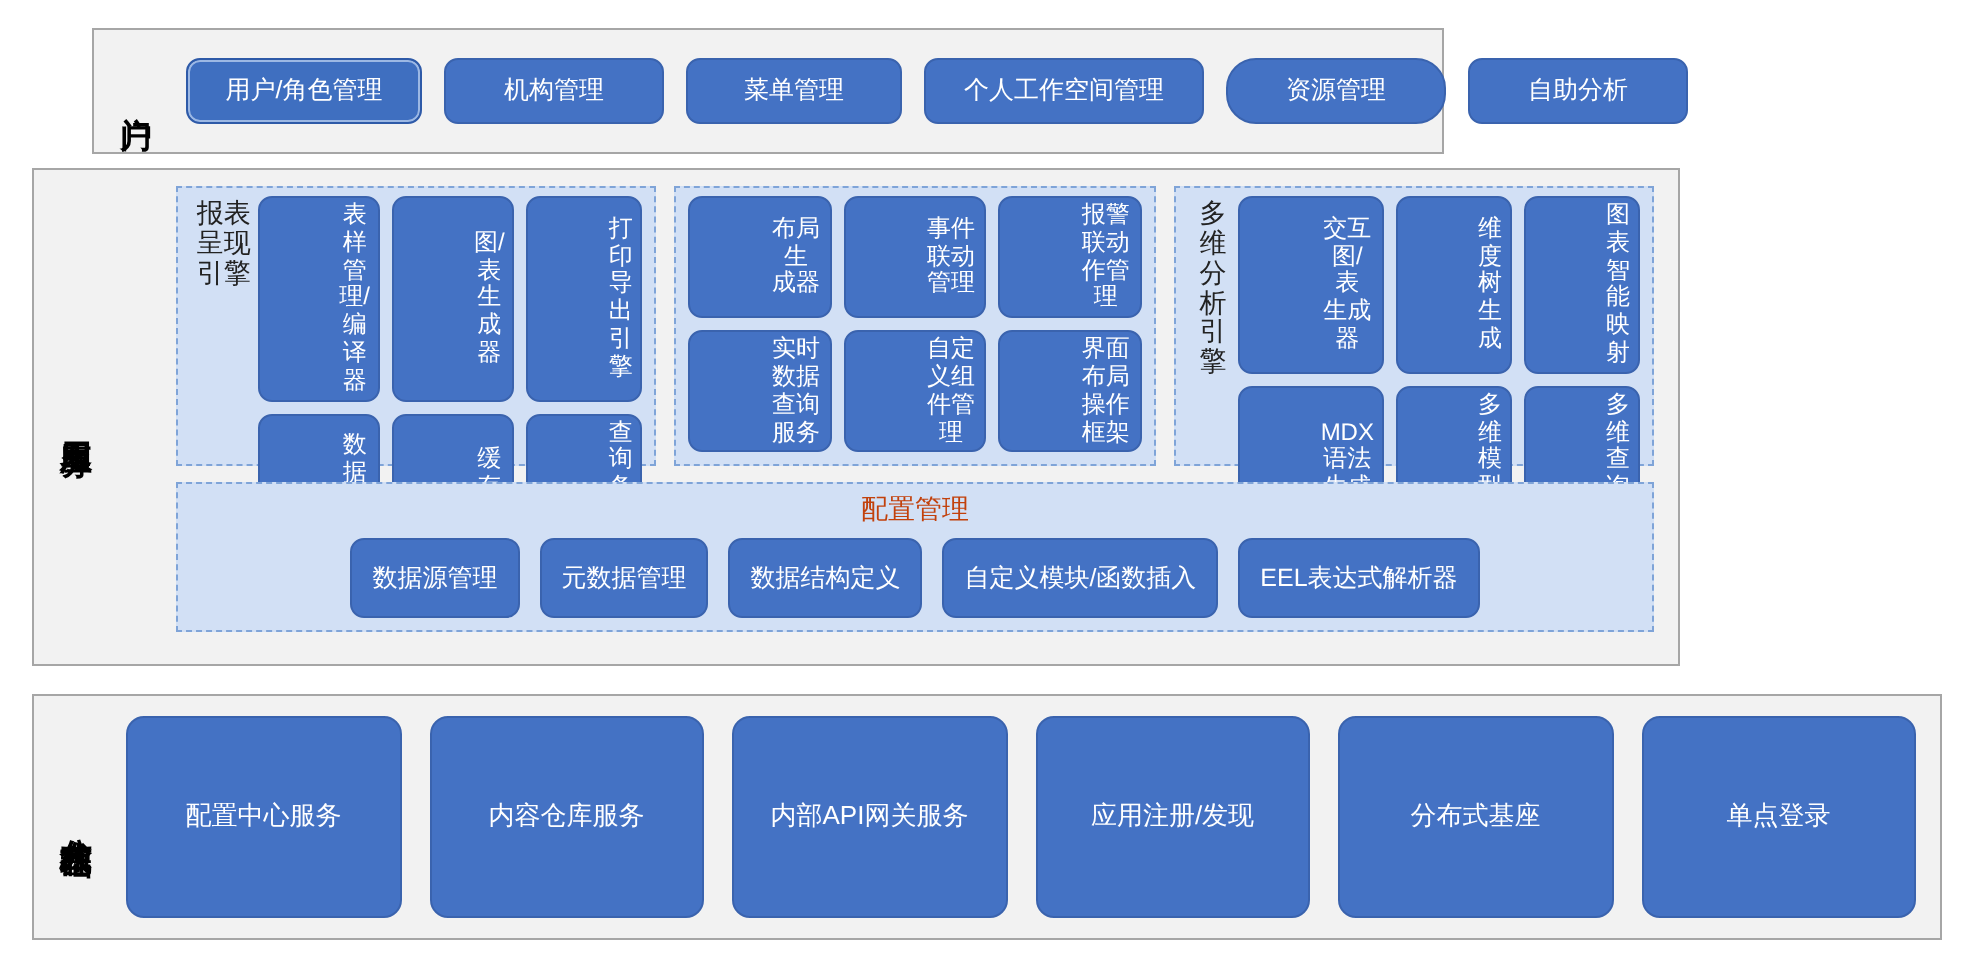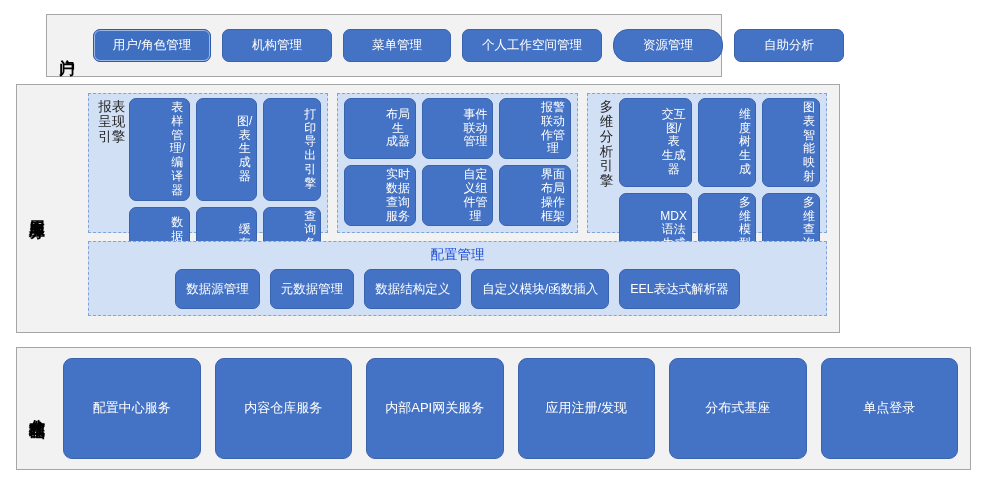--- a/index.html
+++ b/index.html
@@ -101,21 +101,21 @@
   .engine-grid .btn{font-size:12px;padding-left:40px;}
 
   .cfg{
     position:absolute;left:25px;right:3px;top:148px;height:75px;
     background:#D2E0F5;
     border:1px dashed #7FA4D8;
     box-sizing:border-box;
     padding:3px 8px 8px 8px;
     display:flex;flex-direction:column;
   }
-  .cfg-title{text-align:center;font-size:13.5px;color:#1d4ed8;margin:1px 0 5px 0;}
+  .cfg-title{text-align:center;font-size:13.5px;color:#c2410c;margin:1px 0 5px 0;}
   .cfg-row{flex:1 1 auto;display:flex;align-items:center;justify-content:center;gap:10px;}
   .cfg-row .btn{height:40px;padding:0 10px;font-size:12.5px;}
 
   
   #aux{left:852px;top:14px;width:119px;height:319px;}
   #aux .aux-title{
     text-align:center;font-weight:bold;font-size:15px;color:#000;
     margin:8px 0 8px 0;
   }
   #aux .aux-list{

